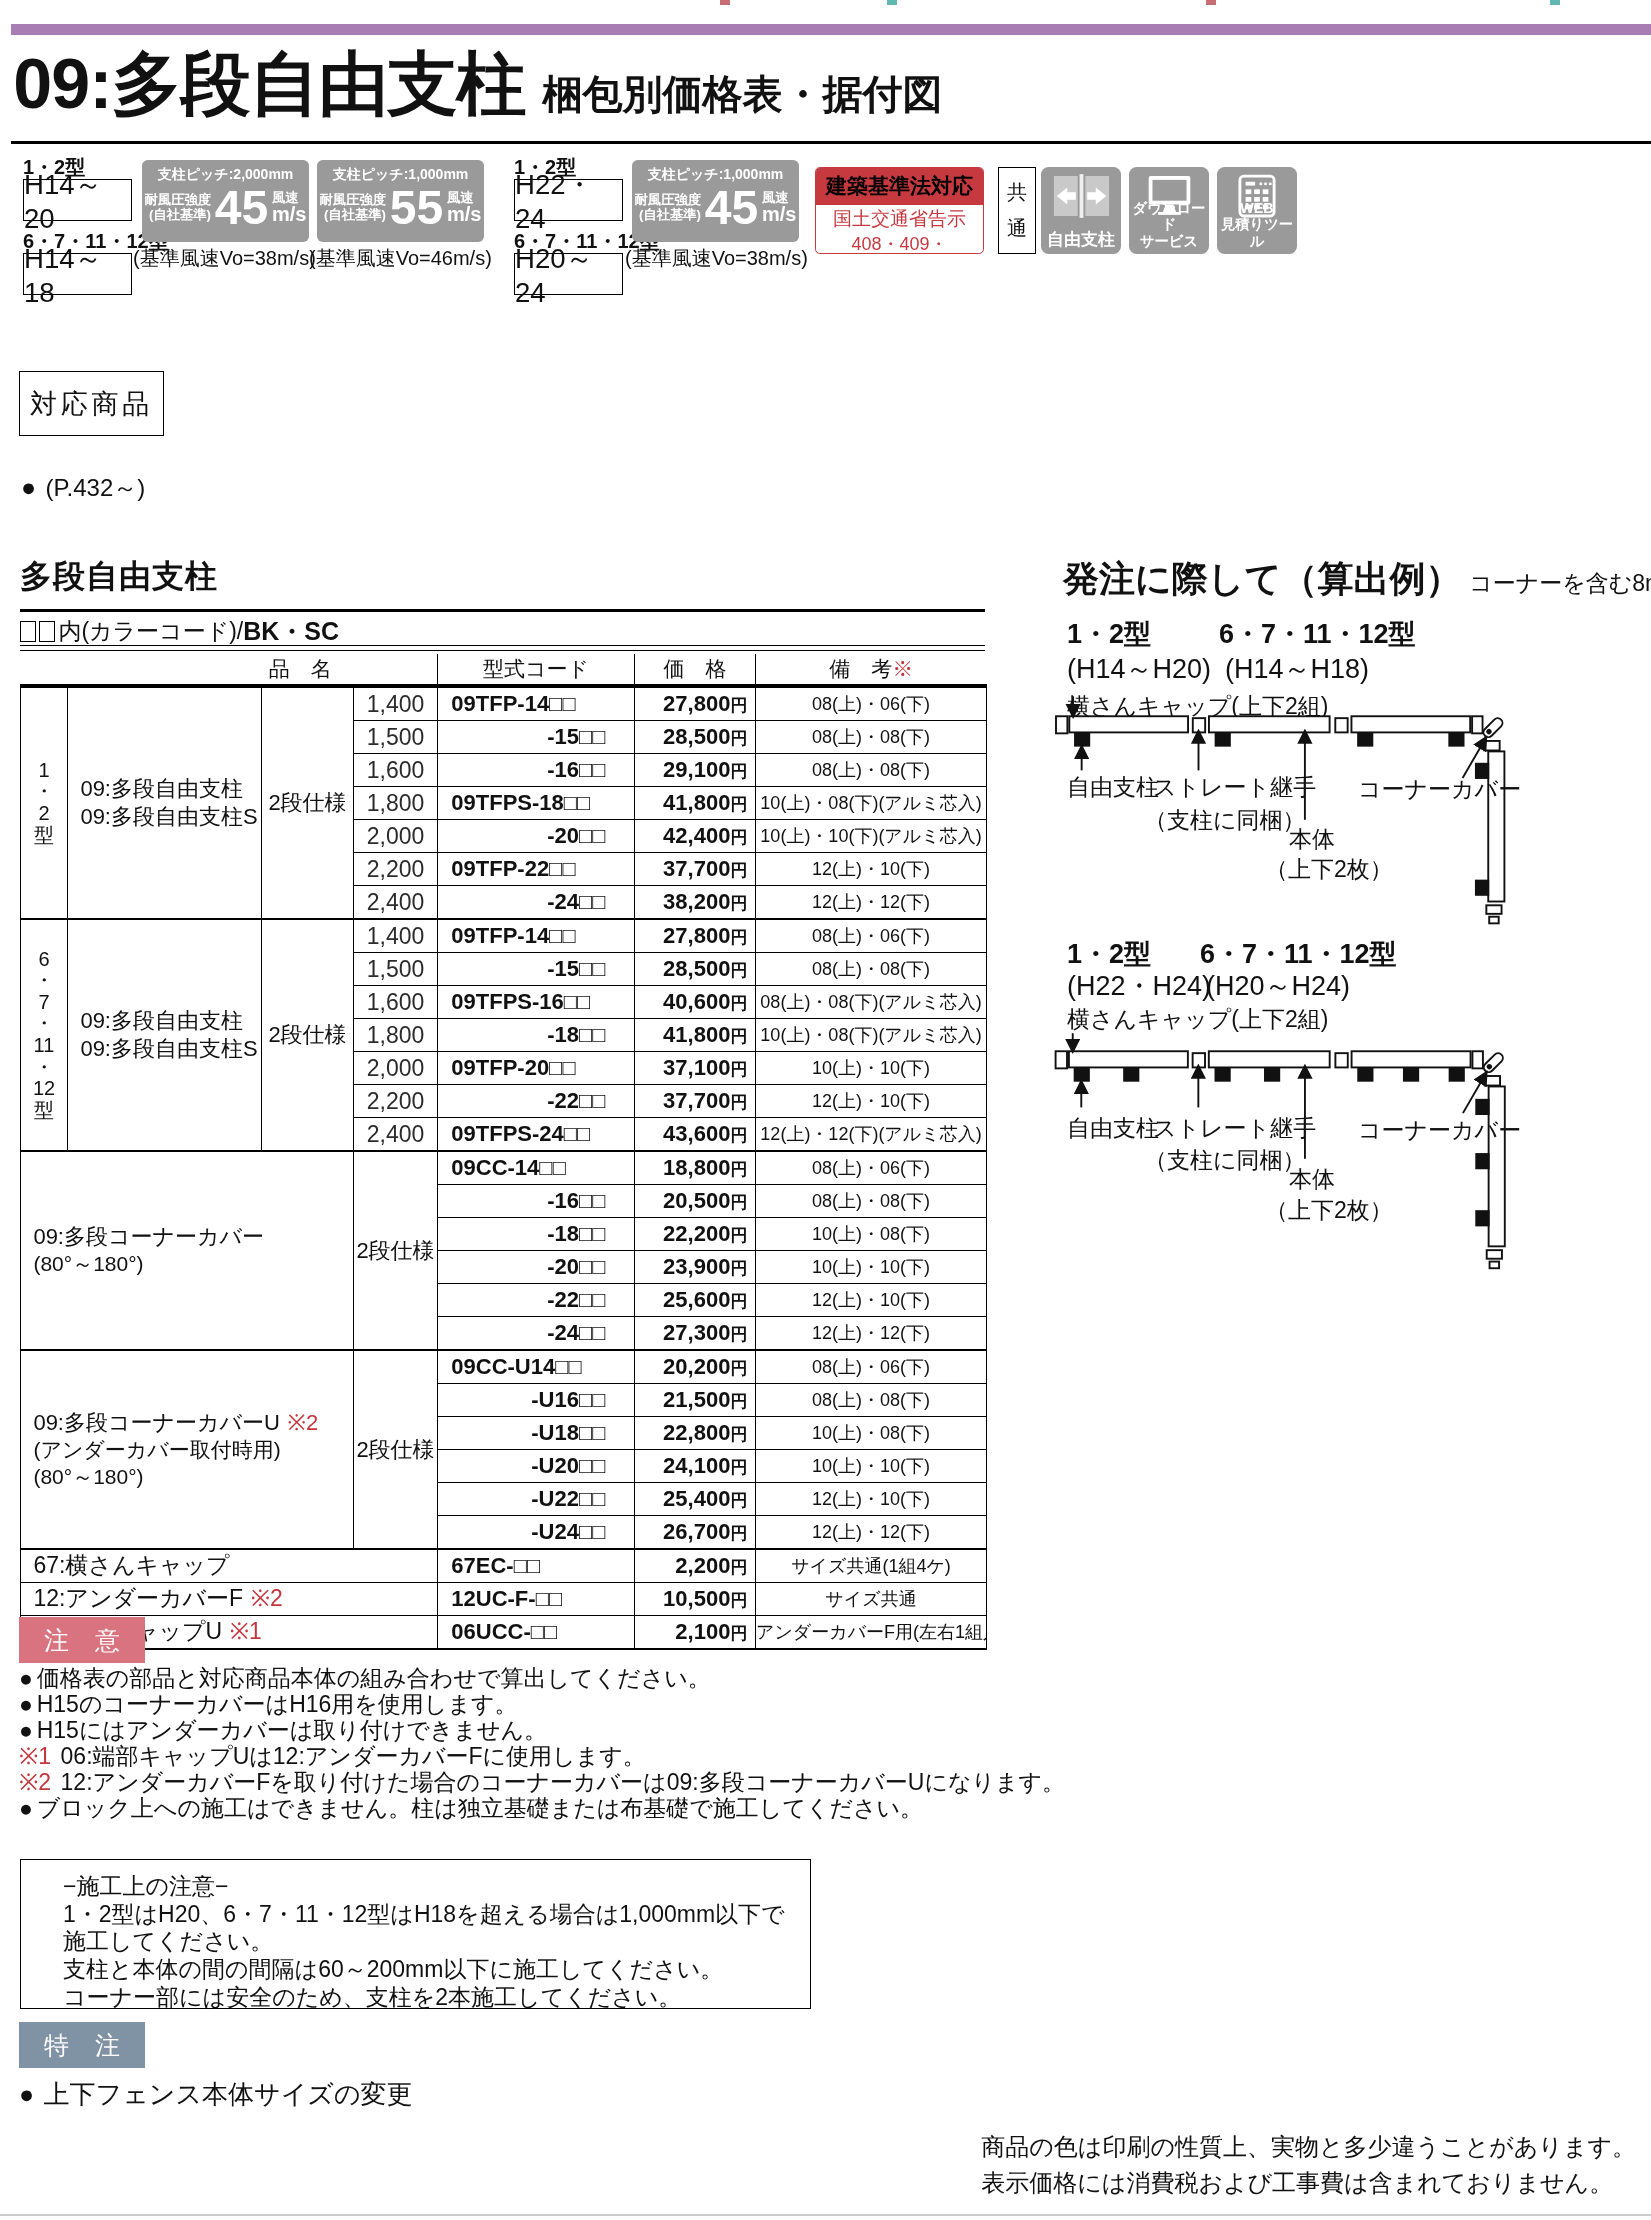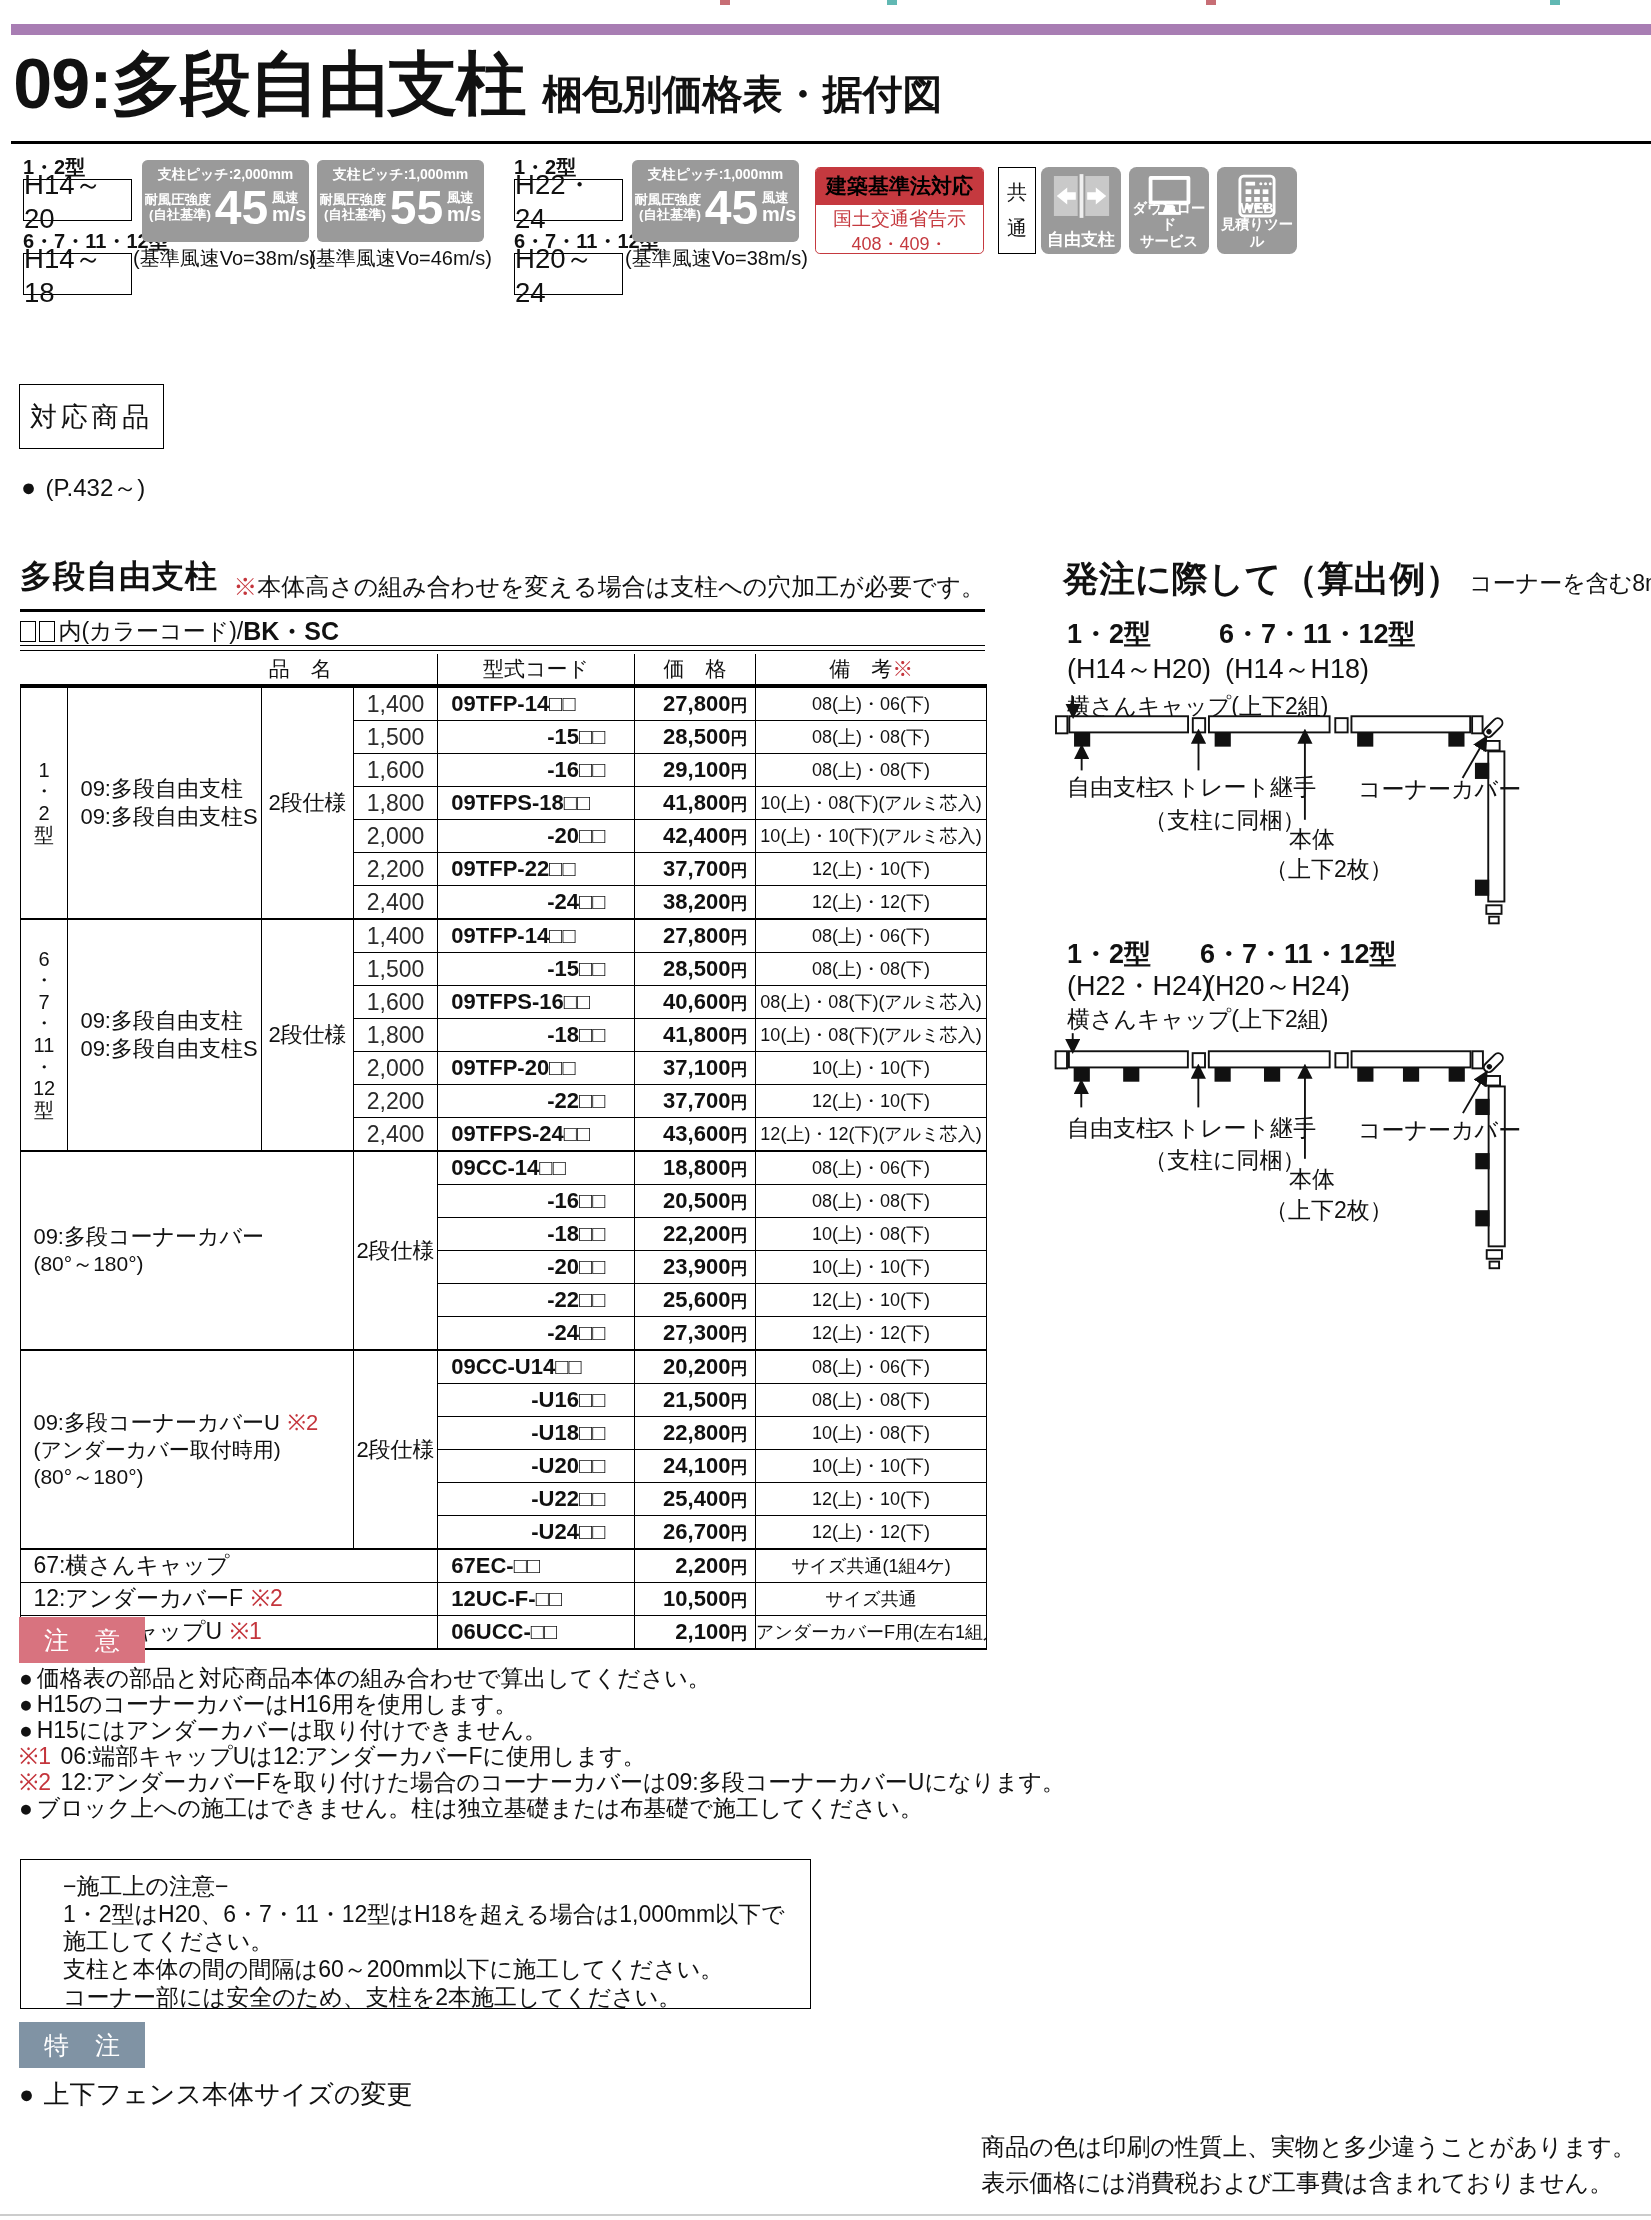--- a/index.html
+++ b/index.html
@@ -33,21 +33,21 @@
   .lawl2{color:#c5393f;font-size:18px;text-align:center;}
   .kyotsu{position:absolute;left:998px;top:167px;width:38px;height:87px;border:1.9px solid #000;background:#fff;
         box-sizing:border-box;display:flex;flex-direction:column;align-items:center;justify-content:space-around;
         font-size:20px;padding:5.7px 0;}
   .iconbadge{position:absolute;top:167px;width:80px;height:87px;background:#9a9a9a;border-radius:7.6px;color:#fff;
         display:flex;flex-direction:column;align-items:center;justify-content:flex-end;padding-bottom:4.8px;box-sizing:border-box;}
   .iconbadge .ic{position:absolute;top:6.7px;left:0;width:80px;display:flex;justify-content:center;}
   .iclbl{font-size:14.3px;font-weight:bold;line-height:1.15;text-align:center;}
   .iclbl.big{font-size:17px;}
   
-  .compatbox{position:absolute;left:19px;top:384px;width:143px;height:63px;border:1.9px solid #000;
+  .compatbox{position:absolute;left:19px;top:371px;width:143px;height:63px;border:1.9px solid #000;
         display:flex;align-items:center;justify-content:center;font-size:27px;letter-spacing:3.8px;}
   .compatline{position:absolute;left:21px;top:472px;display:flex;align-items:baseline;}
   .bullet{font-size:25px;margin-right:9.5px;}
   .compatname{font-size:35px;font-weight:bold;}
   .compatsuf{font-size:24px;}
   
   .pt-title{position:absolute;left:20px;top:555px;font-size:32px;font-weight:bold;letter-spacing:1px;}
   .pt-note{position:absolute;left:20px;top:571px;width:965px;text-align:right;font-size:24px;}
   .red{color:#c4353c;}
   .pt-rule3{position:absolute;left:20px;top:609px;width:965px;height:2.9px;background:#000;}
@@ -237,21 +237,20 @@
     <span class="iclbl"><span>WEB</span><br><span>見積りツール</span></span>
   </div>
 
   <div class="compatbox">対応商品</div>
   <div class="compatline">
     <span class="bullet">●</span>
     <span class="compatsuf">(P.432～)</span>
   </div>
 
   <div class="pt-title">多段自由支柱</div>
-  <div class="pt-note"><span class="red">※</span><span>本体高さの組み合わせを変える場合は支柱への穴加工が必要です。</span></div>
   <div class="pt-rule3"></div>
   <div class="pt-colorline">
     <span class="ccbox"></span>
       <span class="ccbox"></span>
     <span>内(カラーコード)/</span>
       <b>BK・SC</b>
   </div>
   <div class="pt-double"></div>
 
   <table class="pt">

